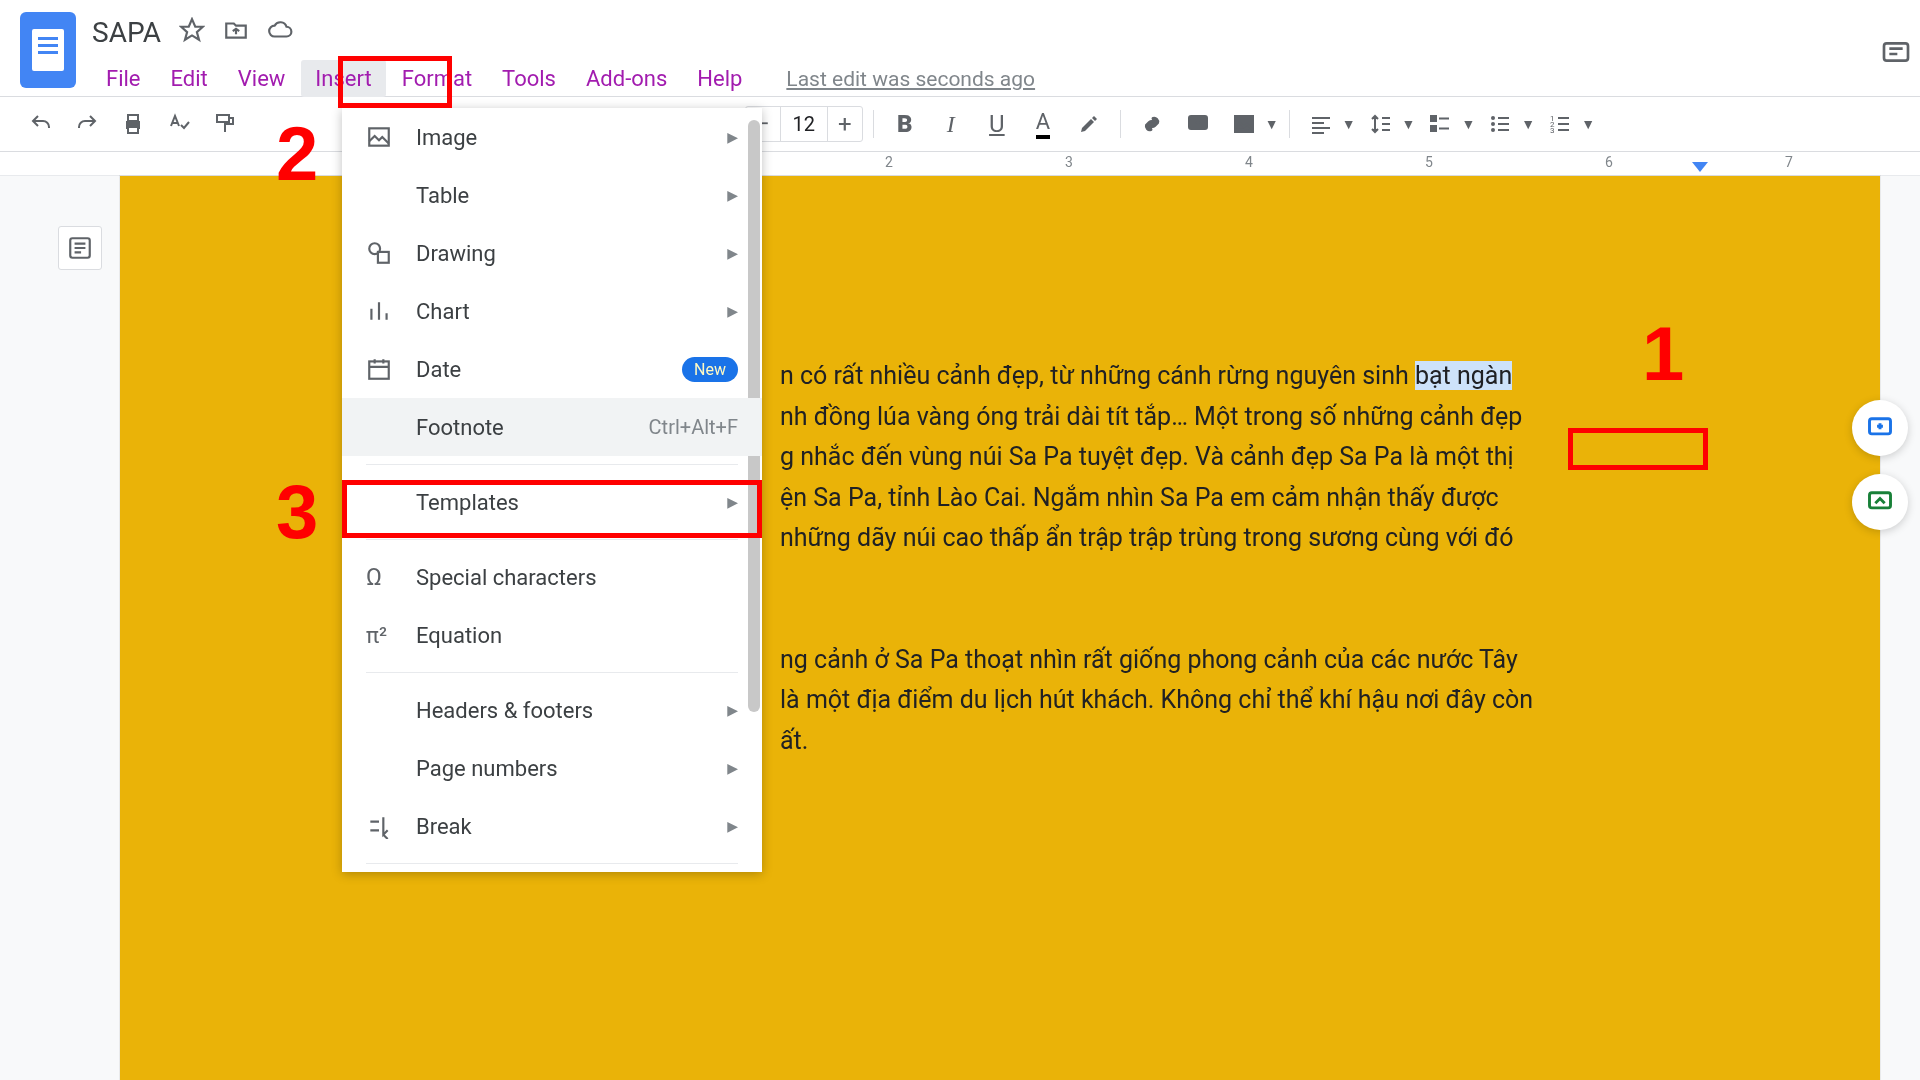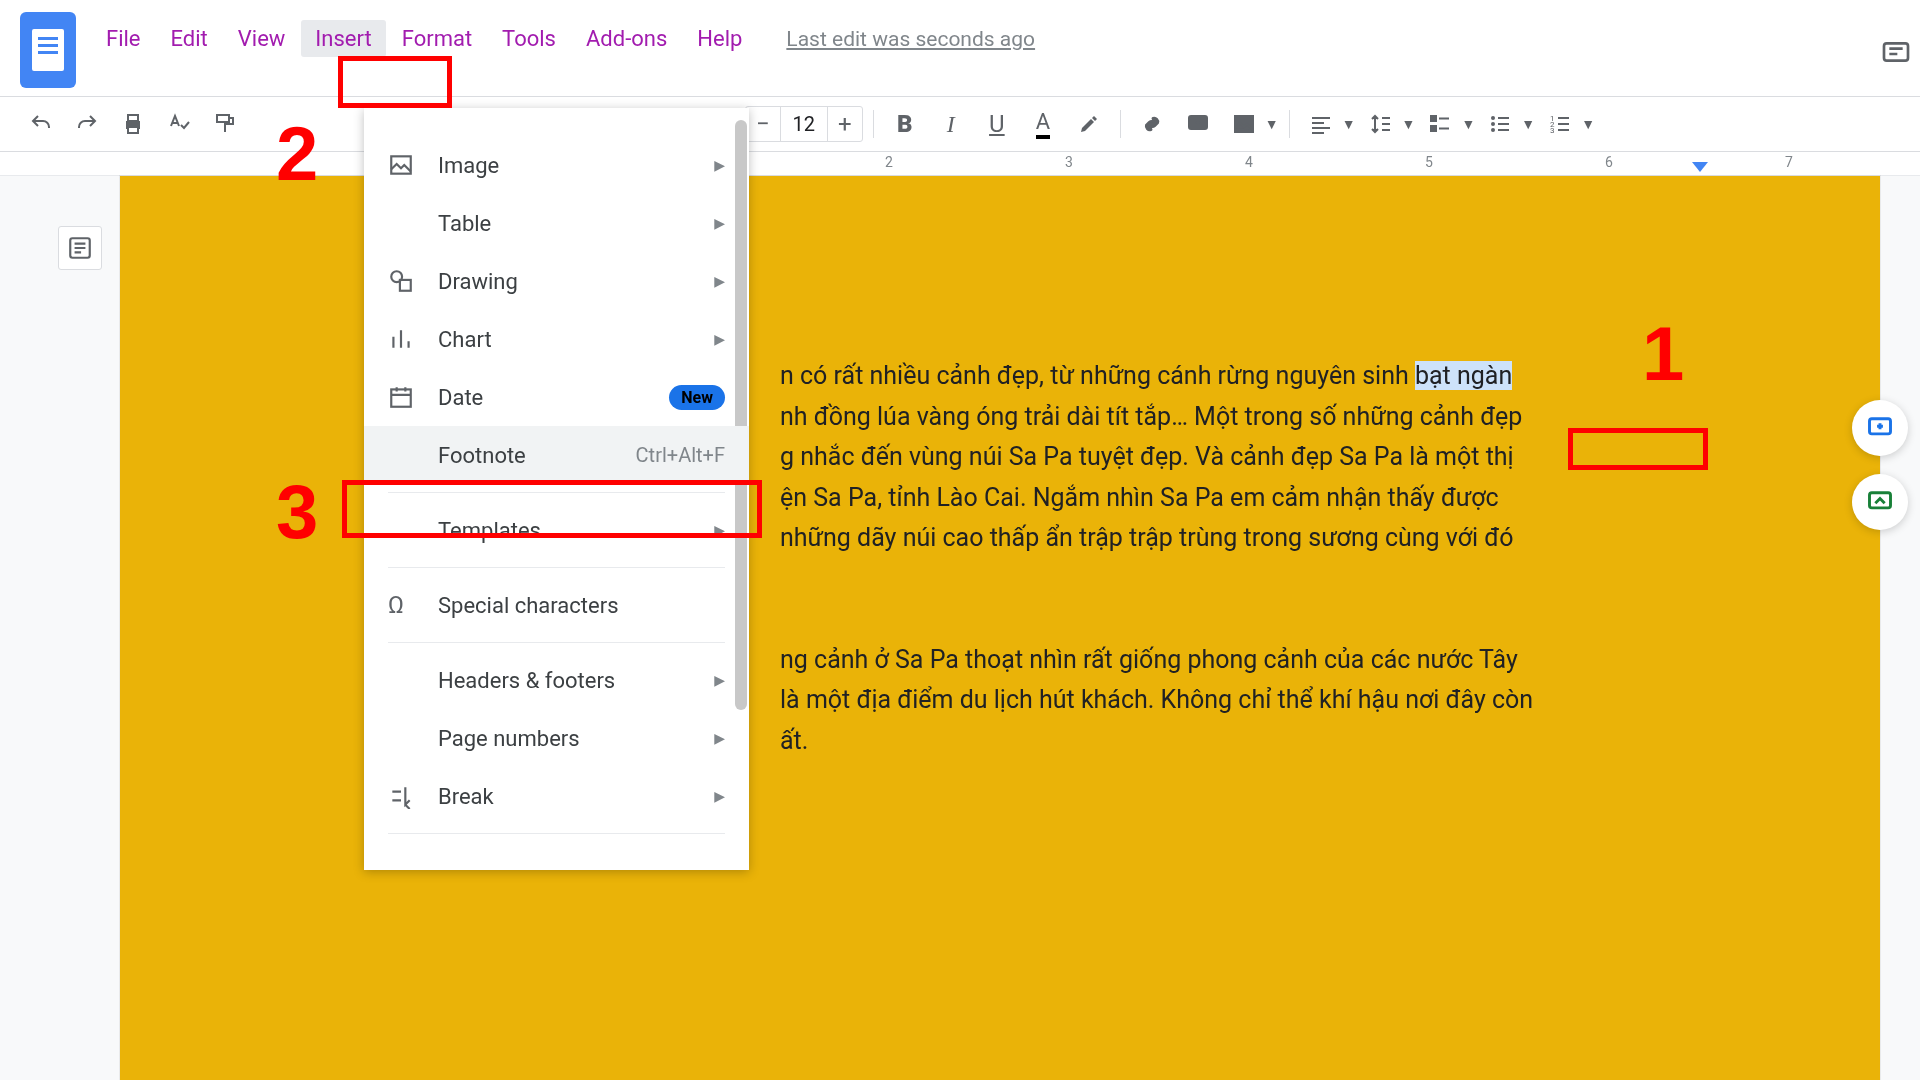--- a/index.html
+++ b/index.html
@@ -35,49 +35,62 @@
 .ruler-indent { position: absolute; top: 10px; width: 0; height: 0; border-left: 8px solid transparent; border-right: 8px solid transparent; border-top: 10px solid #4285f4; }
 
 .canvas { position: relative; background: #f8f9fa; height: calc(1080px - 96px - 56px - 24px); display: flex; }
 .left-gutter { width: 120px; position: relative; }
 .outline-btn { position: absolute; top: 50px; left: 58px; width: 44px; height: 44px; border: 1px solid #dadce0; border-radius: 3px; background: #fff; display: flex; align-items: center; justify-content: center; color: #5f6368; }
 
 .page { background: #eab308; width: 1760px; height: 100%; padding: 180px 220px 40px 660px; box-shadow: 0 0 0 1px rgba(0,0,0,0.06); position: relative; font-family: Arial, sans-serif; }
 .doc-text { font-size: 25px; line-height: 1.62; color: #202124; text-align: justify; }
 .sel-text { background: #cde2fa; }
 
-.dropdown { position: absolute; top: 108px; left: 342px; width: 385px; background: #fff; box-shadow: 0 2px 10px rgba(0,0,0,0.25); z-index: 100; padding: 28px 0; max-height: 920px; margin-left: 22px; }
+.dropdown { position: absolute; top: 108px; left: 342px; width: 420px; background: #fff; box-shadow: 0 2px 10px rgba(0,0,0,0.25); z-index: 100; padding: 0 0; max-height: 920px; }
 .dd-scroll { position: absolute; right: 2px; top: 12px; bottom: 160px; width: 12px; background: #c8c8c8; border-radius: 6px; }
 .dd-item { display: flex; align-items: center; height: 58px; padding: 0 24px; font-size: 22px; color: #3c4043; cursor: pointer; position: relative; }
 .dd-item.hover { background: #f1f3f4; }
 .dd-icon { width: 36px; margin-right: 14px; color: #5f6368; display: flex; align-items: center; }
 .dd-icon svg { width: 26px; height: 26px; fill: none; stroke: #5f6368; stroke-width: 2; }
 .dd-label { flex: 1; }
 .dd-arrow-r { color: #80868b; font-size: 14px; }
 .dd-shortcut { color: #80868b; font-size: 20px; }
-.dd-badge { background: #1a73e8; color: #000000; font-size: 16px; font-weight: 700; padding: 3px 12px; border-radius: 14px; }
+.dd-badge { background: #1a73e8; color: #fef9c3; font-size: 16px; font-weight: 400; padding: 3px 12px; border-radius: 14px; }
 .dd-divider { height: 1px; background: #e8eaed; margin: 8px 24px; }
 
 .callout-box { position: absolute; border: 5px solid #ff0000; pointer-events: none; z-index: 200; }
 .callout-num { position: absolute; color: #ff0000; font-size: 76px; font-weight: 900; font-family: Arial; z-index: 201; pointer-events: none; }
 
 .right-rail { position: absolute; right: 12px; top: 400px; display: flex; flex-direction: column; gap: 18px; z-index: 50; }
 .rail-btn { width: 56px; height: 56px; border-radius: 50%; background: #fff; box-shadow: 0 2px 8px rgba(0,0,0,0.18); display: flex; align-items: center; justify-content: center; color: #1a73e8; font-size: 26px; }
 .rail-btn.green { color: #188038; }
 
 .top-right-icon { position: absolute; top: 38px; right: 8px; color: #5f6368; }
 </style>
 </head>
 <body>
 
 <div class="header">
   <div class="docs-logo">
       <div class="docs-logo-inner"></div>
     </div>
   <div class="title-area">
+    <div class="title-row">
+      <span class="doc-title">SAPA</span>
+      <span class="title-icon"><svg viewBox="0 0 24 24">
+            <polygon points="12,2 15,9 22,9 16.5,14 18.5,21 12,17 5.5,21 7.5,14 2,9 9,9"></polygon>
+          </svg></span>
+      <span class="title-icon"><svg viewBox="0 0 24 24">
+            <path d="M3 6 L10 6 L12 8 L21 8 L21 19 L3 19 Z"></path>
+            <path d="M12 11 L12 16 M9 13 L12 11 L15 13"></path>
+          </svg></span>
+      <span class="title-icon"><svg viewBox="0 0 24 24">
+            <path d="M7 18 A5 5 0 0 1 7 8 A6 6 0 0 1 18 9 A4 4 0 0 1 18 18 Z"></path>
+          </svg></span>
+    </div>
     <div class="menubar">
       <div class="menu-item">File</div>
       <div class="menu-item">Edit</div>
       <div class="menu-item">View</div>
       <div class="menu-item active">Insert</div>
       <div class="menu-item">Format</div>
       <div class="menu-item">Tools</div>
       <div class="menu-item">Add-ons</div>
       <div class="menu-item">Help</div>
       <span class="last-edit">Last edit was seconds ago</span>
@@ -294,20 +307,24 @@
   <div class="dd-item">
       <span class="dd-icon"></span>
       <span class="dd-label">Templates</span>
       <span class="dd-arrow-r">▶</span>
     </div>
   <div class="dd-divider"></div>
   <div class="dd-item">
       <span class="dd-icon" style="font-size:24px">Ω</span>
       <span class="dd-label">Special characters</span>
     </div>
+  <div class="dd-item">
+      <span class="dd-icon" style="font-size:22px">π²</span>
+      <span class="dd-label">Equation</span>
+    </div>
   <div class="dd-divider"></div>
   <div class="dd-item">
       <span class="dd-icon"></span>
       <span class="dd-label">Headers &amp; footers</span>
       <span class="dd-arrow-r">▶</span>
     </div>
   <div class="dd-item">
       <span class="dd-icon"></span>
       <span class="dd-label">Page numbers</span>
       <span class="dd-arrow-r">▶</span>

